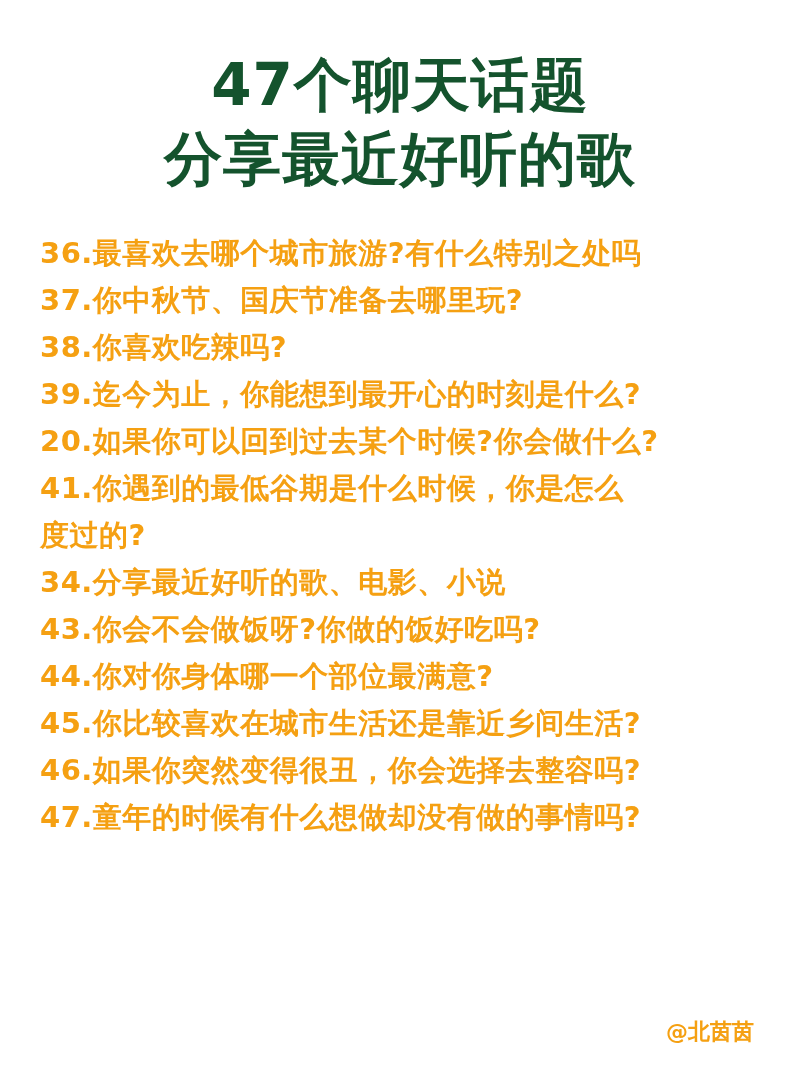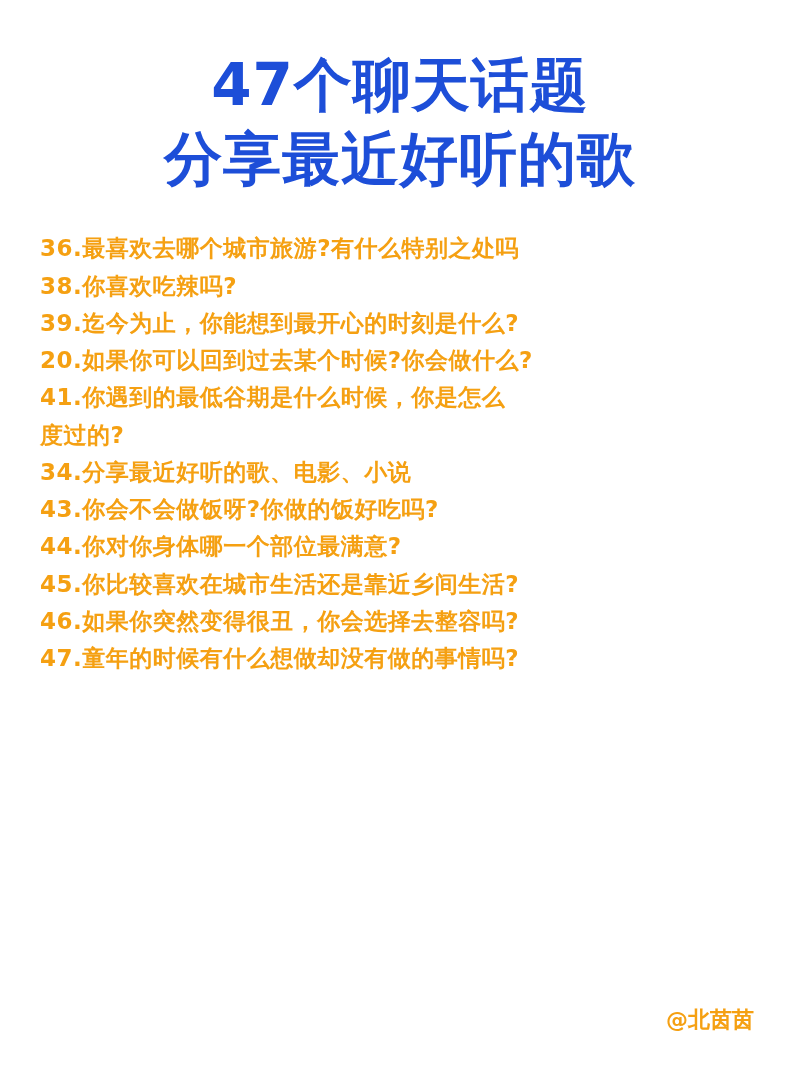--- a/index.html
+++ b/index.html
@@ -23,59 +23,60 @@
   }
   .title-block {
     text-align: center;
     margin-bottom: 34px;
   }
   .title-line {
     font-family: "DejaVu Sans", "Liberation Sans", sans-serif;
     font-weight: bold;
     font-size: 58px;
     line-height: 1.28;
-    color: #1d4ed8;
+    color: #14532d;
     letter-spacing: 1px;
   }
   .topic-list {
     margin: 0;
     padding: 0 6px;
     list-style: none;
   }
   .topic-item {
     font-family: "DejaVu Sans", "Liberation Sans", sans-serif;
-    font-size: 23px;
+    font-size: 29px;
     font-weight: 600;
     line-height: 1.62;
     color: #f5a012;
     letter-spacing: 0.5px;
     white-space: pre-wrap;
   }
   .signature {
     position: absolute;
     right: 46px;
-    bottom: 32px;
+    bottom: 20px;
     font-family: "DejaVu Sans", "Liberation Sans", sans-serif;
     font-size: 22px;
     font-weight: 600;
     color: #f5a012;
   }
 </style>
 </head>
 <body>
 
 <div class="page">
 
   <div class="title-block">
     <div class="title-line">47个聊天话题</div>
     <div class="title-line">分享最近好听的歌</div>
   </div>
 
   <ul class="topic-list">
     <li class="topic-item">36.最喜欢去哪个城市旅游?有什么特别之处吗</li>
+    <li class="topic-item">37.你中秋节、国庆节准备去哪里玩?</li>
     <li class="topic-item">38.你喜欢吃辣吗?</li>
     <li class="topic-item">39.迄今为止，你能想到最开心的时刻是什么?</li>
     <li class="topic-item">20.如果你可以回到过去某个时候?你会做什么?</li>
     <li class="topic-item">41.你遇到的最低谷期是什么时候，你是怎么
 度过的?</li>
     <li class="topic-item">34.分享最近好听的歌、电影、小说</li>
     <li class="topic-item">43.你会不会做饭呀?你做的饭好吃吗?</li>
     <li class="topic-item">44.你对你身体哪一个部位最满意?</li>
     <li class="topic-item">45.你比较喜欢在城市生活还是靠近乡间生活?</li>
     <li class="topic-item">46.如果你突然变得很丑，你会选择去整容吗?</li>

